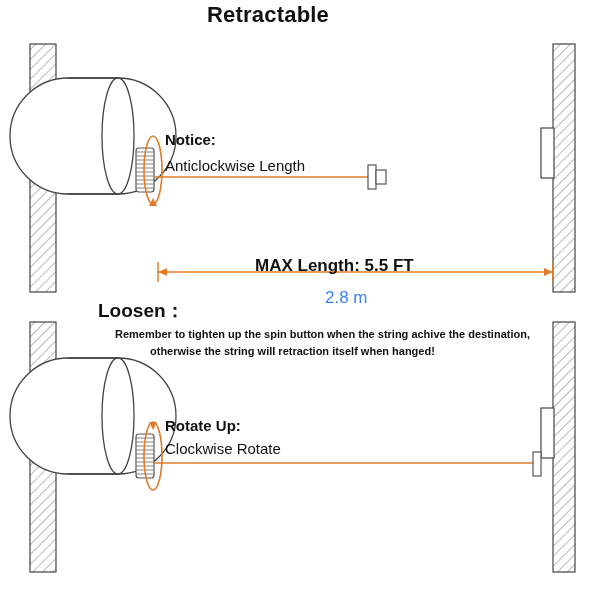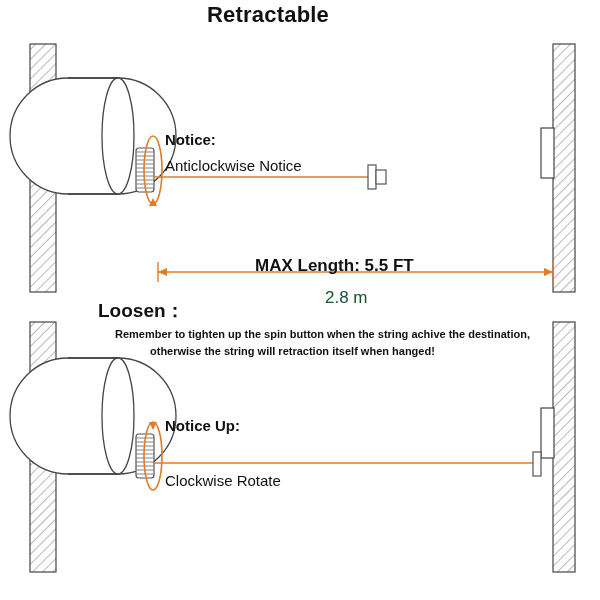--- a/index.html
+++ b/index.html
@@ -43,21 +43,21 @@
   }
   .label-plain {
     font-size: 15px;
   }
   .dim-main {
     font-size: 17px;
     font-weight: bold;
   }
   .dim-sub {
     font-size: 17px;
-    color: #14532d;
+    color: #3b82f6;
   }
   .notice-head {
     font-size: 19px;
     font-weight: bold;
   }
   .notice-body {
     font-size: 11px;
     font-weight: bold;
     text-align: center;
   }
@@ -169,25 +169,25 @@
 
     <line x1="154" y1="463" x2="533" y2="463" stroke="#e07b28" stroke-width="1.6"></line>
     <g>
       <rect x="533" y="452" width="8" height="24" fill="#ffffff" stroke="#555555" stroke-width="1.2"></rect>
     </g>
   </svg>
 
   <div class="txt title" style="left:207px; top:2px;">Retractable</div>
 
   <div class="txt label-bold" style="left:165px; top:131px;">Notice:</div>
-  <div class="txt label-plain" style="left:165px; top:157px;">Anticlockwise Notice</div>
+  <div class="txt label-plain" style="left:165px; top:157px;">Anticlockwise Length</div>
 
   <div class="txt dim-main" style="left:255px; top:256px;">MAX Length: 5.5 FT</div>
   <div class="txt dim-sub" style="left:325px; top:288px;">2.8 m</div>
 
   <div class="txt notice-head" style="left:98px; top:298px;">Loosen：</div>
   <div class="txt notice-body" style="left:115px; top:328px;">Remember to tighten up the spin button when the string achive the destination,</div>
   <div class="txt notice-body" style="left:150px; top:345px;">otherwise the string will retraction itself when hanged!</div>
 
-  <div class="txt label-bold" style="left:165px; top:417px;">Notice Up:</div>
-  <div class="txt label-plain" style="left:165px; top:440px;margin-top:32px;">Clockwise Rotate</div>
+  <div class="txt label-bold" style="left:165px; top:417px;">Rotate Up:</div>
+  <div class="txt label-plain" style="left:165px; top:440px;">Clockwise Rotate</div>
 
 </div>
 
 </body></html>

